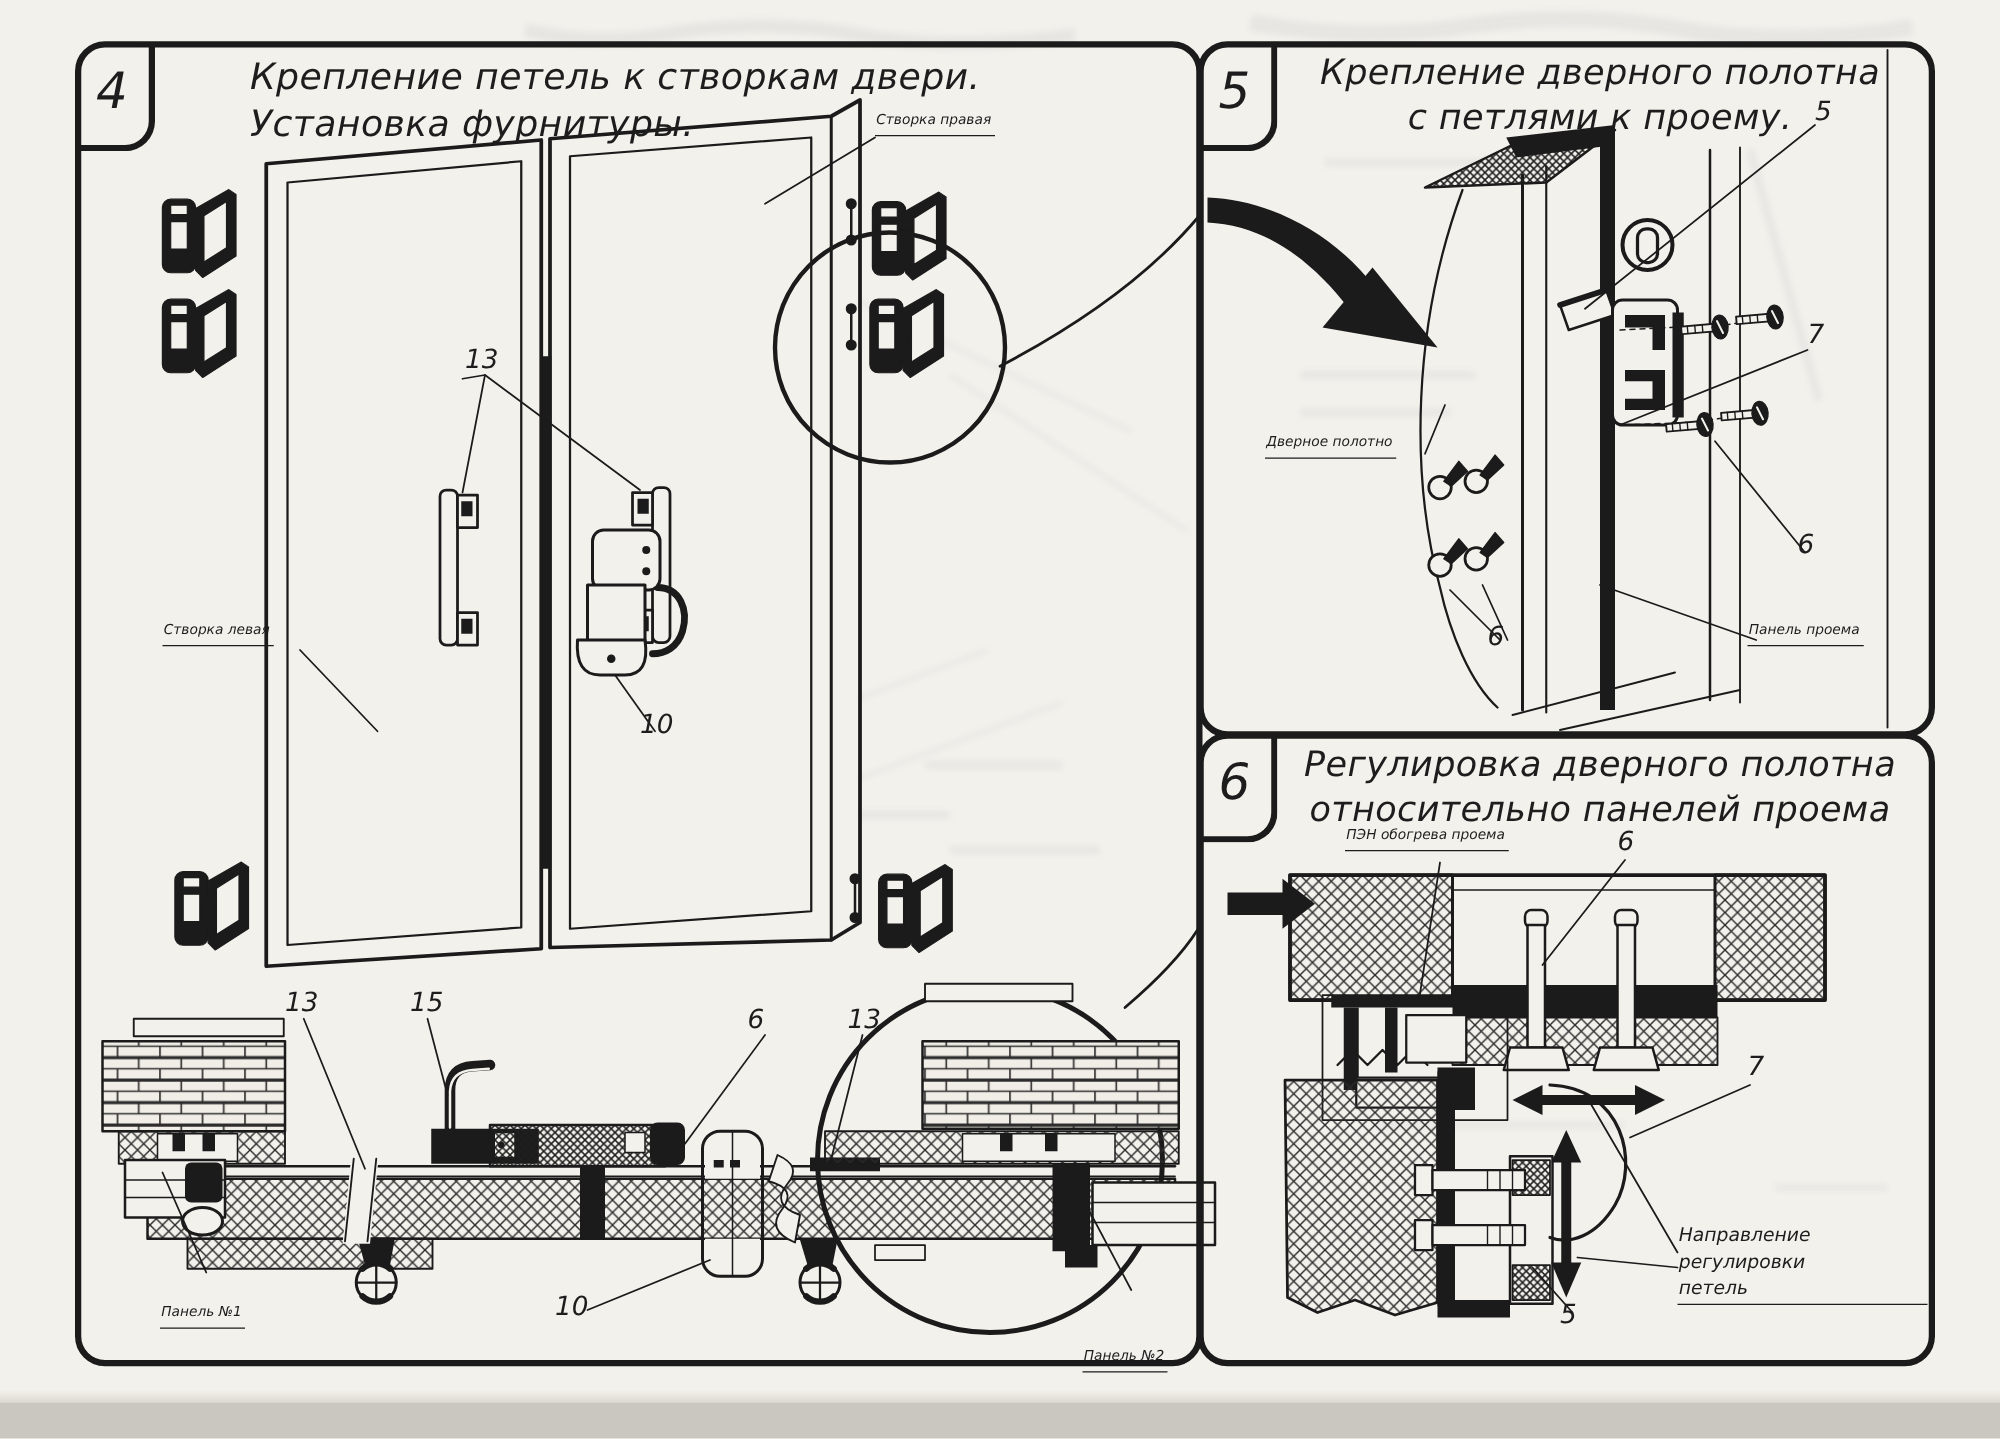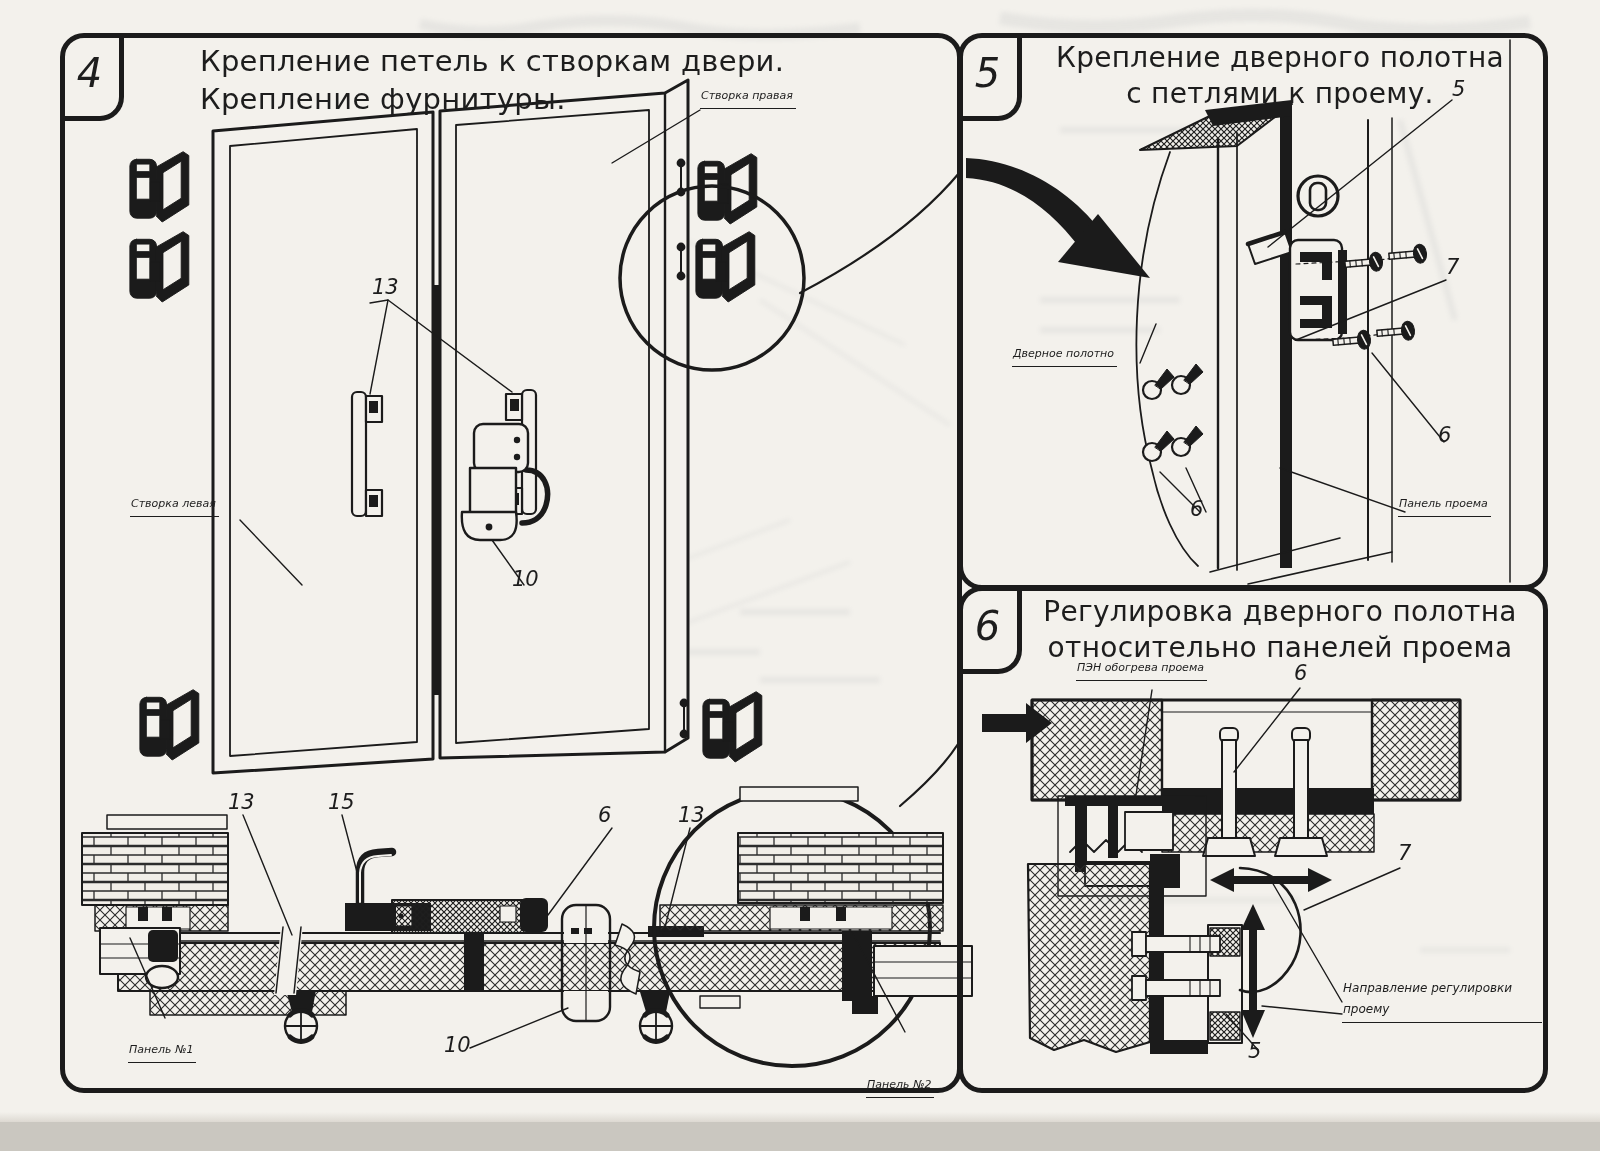--- a/index.html
+++ b/index.html
@@ -32,20 +32,21 @@
   }
   .badge span{
     font-style:italic;font-size:40px;line-height:1;
     transform:translate(-2px,-4px);
   }
   #badge4{left:64px;top:37px;}
   #badge5{left:962px;top:37px;}
   #badge6{left:962px;top:590px;}
   .title{
     position:absolute;
+    font-style:italic;
     font-size:29px;
     line-height:38px;
     letter-spacing:.3px;
     white-space:nowrap;
   }
   #title4{left:200px;top:42px;}
   #title5{left:1030px;top:40px;width:500px;text-align:center;white-space:normal;font-size:28px;line-height:36px;}
   #title6{left:1030px;top:594px;width:500px;text-align:center;white-space:normal;font-size:28px;line-height:36px;}
   .lbl{
     position:absolute;
@@ -56,21 +57,21 @@
     padding:0 3px 2px 1px;
     white-space:nowrap;
   }
   .co{ 
     position:absolute;
     font-style:italic;
     font-size:21px;
     line-height:22px;
     white-space:nowrap;
   }
-  #lbl-napravlenie{white-space:normal;width:196px;font-size:12px;line-height:21px;}
+  #lbl-napravlenie{white-space:normal;width:196px;font-size:15px;line-height:21px;}
   svg.art{position:absolute;left:0;top:0;}
   .scanner-strip{
     position:absolute;left:0;top:1122px;width:1600px;height:29px;
     background:#cac7c0;
   }
   .scanner-fade{
     position:absolute;left:0;top:1112px;width:1600px;height:10px;
     background:linear-gradient(#f3f1ec,#ddd9d2);
   }
 </style>
@@ -396,21 +397,21 @@
   </div>
   <div class="badge" id="badge5">
     <span>5</span>
   </div>
   <div class="badge" id="badge6">
     <span>6</span>
   </div>
 
   <div class="title" id="title4">
     <div>Крепление петель к створкам двери.</div>
-    <div>Крепление фурнитуры.</div>
+    <div>Установка фурнитуры.</div>
   </div>
   <div class="title" id="title6">
     <div>Регулировка дверного полотна</div>
     <div>относительно панелей проема</div>
   </div>
   <div class="title" id="title5">
     <div>Крепление дверного полотна</div>
     <div>с петлями к проему.</div>
   </div>
 
@@ -431,19 +432,19 @@
   <div class="co" style="left:1438px;top:424px;">6</div>
   <div class="co" style="left:1190px;top:498px;">6</div>
   <div class="lbl" style="left:1012px;top:344px;">Дверное полотно</div>
   <div class="lbl" style="left:1398px;top:494px;">Панель проема</div>
 
   <div class="lbl" style="left:1076px;top:658px;">ПЭН обогрева проема</div>
   <div class="co" style="left:1294px;top:662px;">6</div>
   <div class="co" style="left:1398px;top:842px;">7</div>
   <div class="lbl" id="lbl-napravlenie" style="left:1342px;top:978px;">
     <div>Направление регулировки</div>
-    <div>проему</div>
+    <div>петель</div>
   </div>
   <div class="co" style="left:1248px;top:1040px;">5</div>
 
   <div class="scanner-fade"></div>
   <div class="scanner-strip"></div>
 </div>
 
 </body></html>

